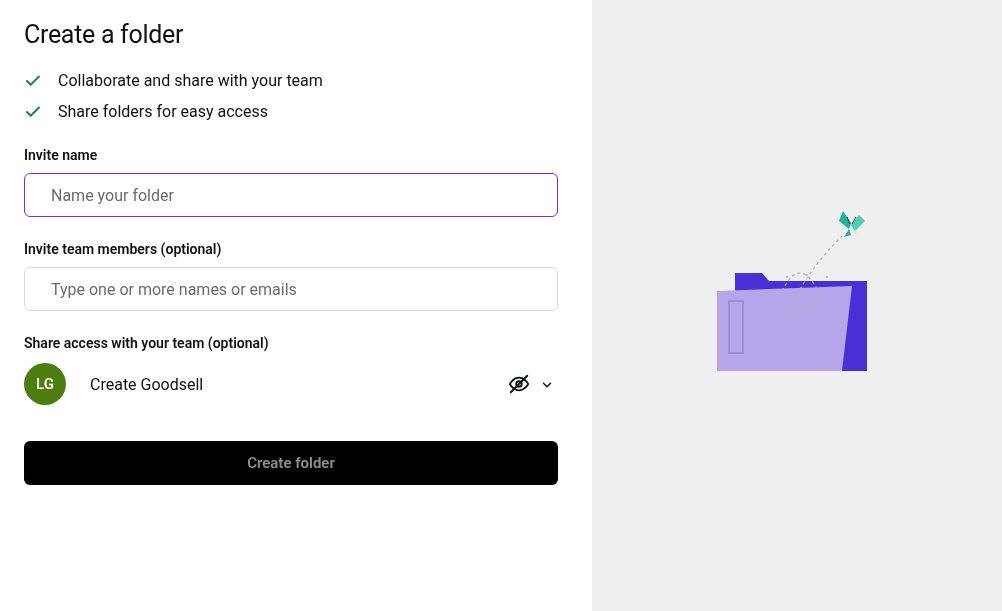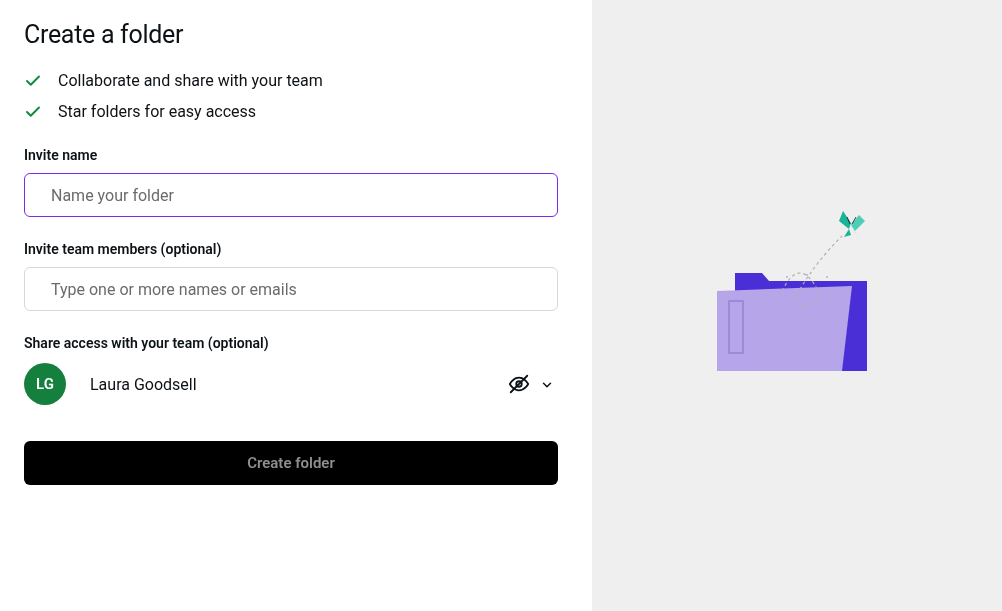--- a/index.html
+++ b/index.html
@@ -83,21 +83,21 @@
       align-items: center;
       width: 534px;
       gap: 12px;
       margin-top: 12px;
       margin-bottom: 36px;
     }
     .avatar {
       width: 42px;
       height: 42px;
       border-radius: 50%;
-      background: #15803d;
+      background: #4d7c0f;
       color: #fff;
       display: flex;
       align-items: center;
       justify-content: center;
       font-size: 15px;
       font-weight: 600;
       flex-shrink: 0;
     }
     .team-name {
       font-size: 16px;
@@ -153,39 +153,39 @@
           </svg>
       </span>
       <span>Collaborate and share with your team</span>
     </li>
     <li class="benefit-item">
       <span class="check-icon">
         <svg viewBox="0 0 24 24" fill="none" stroke="#0a8a3a" stroke-width="2.5" stroke-linecap="round" stroke-linejoin="round">
             <polyline points="4 12 9 17 20 6"></polyline>
           </svg>
       </span>
-      <span>Star folders for easy access</span>
+      <span>Share folders for easy access</span>
     </li>
   </ul>
 
   <div class="field-group">
     <label class="field-label">Invite name</label>
     <input type="text" class="text-input focused" placeholder="Name your folder" style="">
   </div>
 
   <div class="field-group">
     <label class="field-label">Invite team members (optional)</label>
     <input type="text" class="text-input" placeholder="Type one or more names or emails" style="">
   </div>
 
   <div>
     <label class="field-label">Share access with your team (optional)</label>
     <div class="share-row">
       <div class="avatar">LG</div>
-      <span class="team-name">Laura Goodsell</span>
+      <span class="team-name">Create Goodsell</span>
       <div class="access-dropdown">
         <span class="eye-off-icon">
           <svg viewBox="0 0 24 24" fill="none" stroke="#0d1216" stroke-width="2" stroke-linecap="round" stroke-linejoin="round">
             <path d="M2 12s3.5-7 10-7 10 7 10 7-3.5 7-10 7-10-7-10-7z"></path>
             <circle cx="12" cy="12" r="3"></circle>
             <line x1="3" y1="21" x2="21" y2="3"></line>
           </svg>
         </span>
         <span class="chevron-down-icon">
           <svg viewBox="0 0 24 24" fill="none" stroke="#0d1216" stroke-width="2.5" stroke-linecap="round" stroke-linejoin="round">

